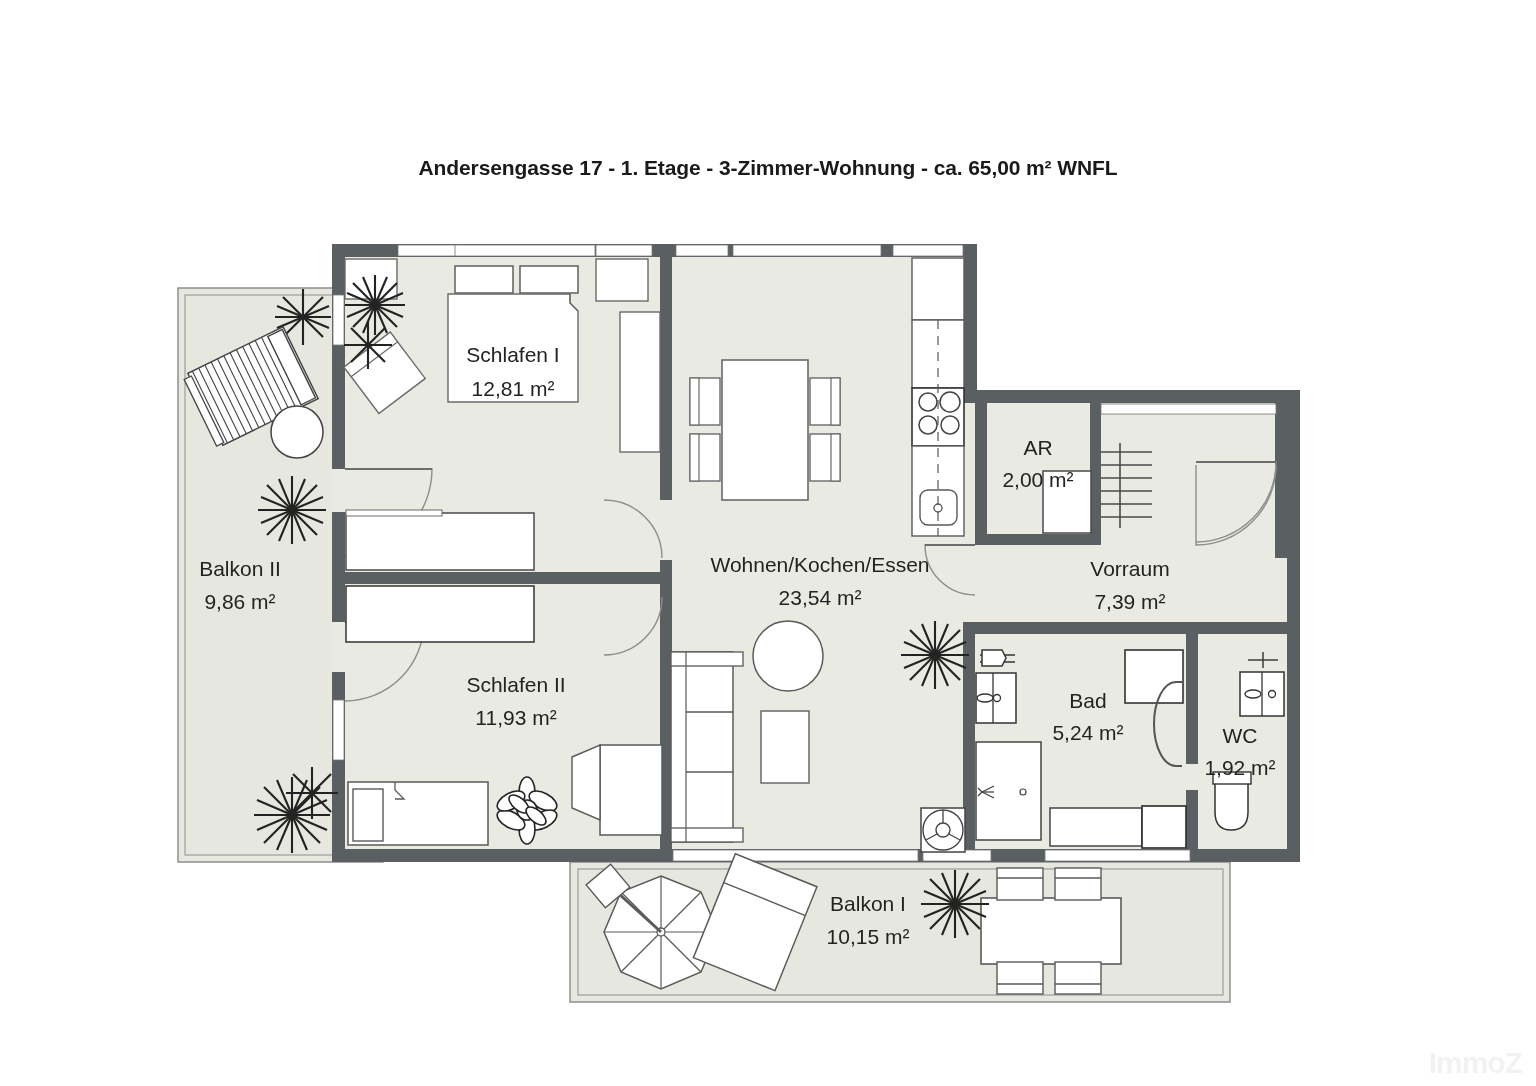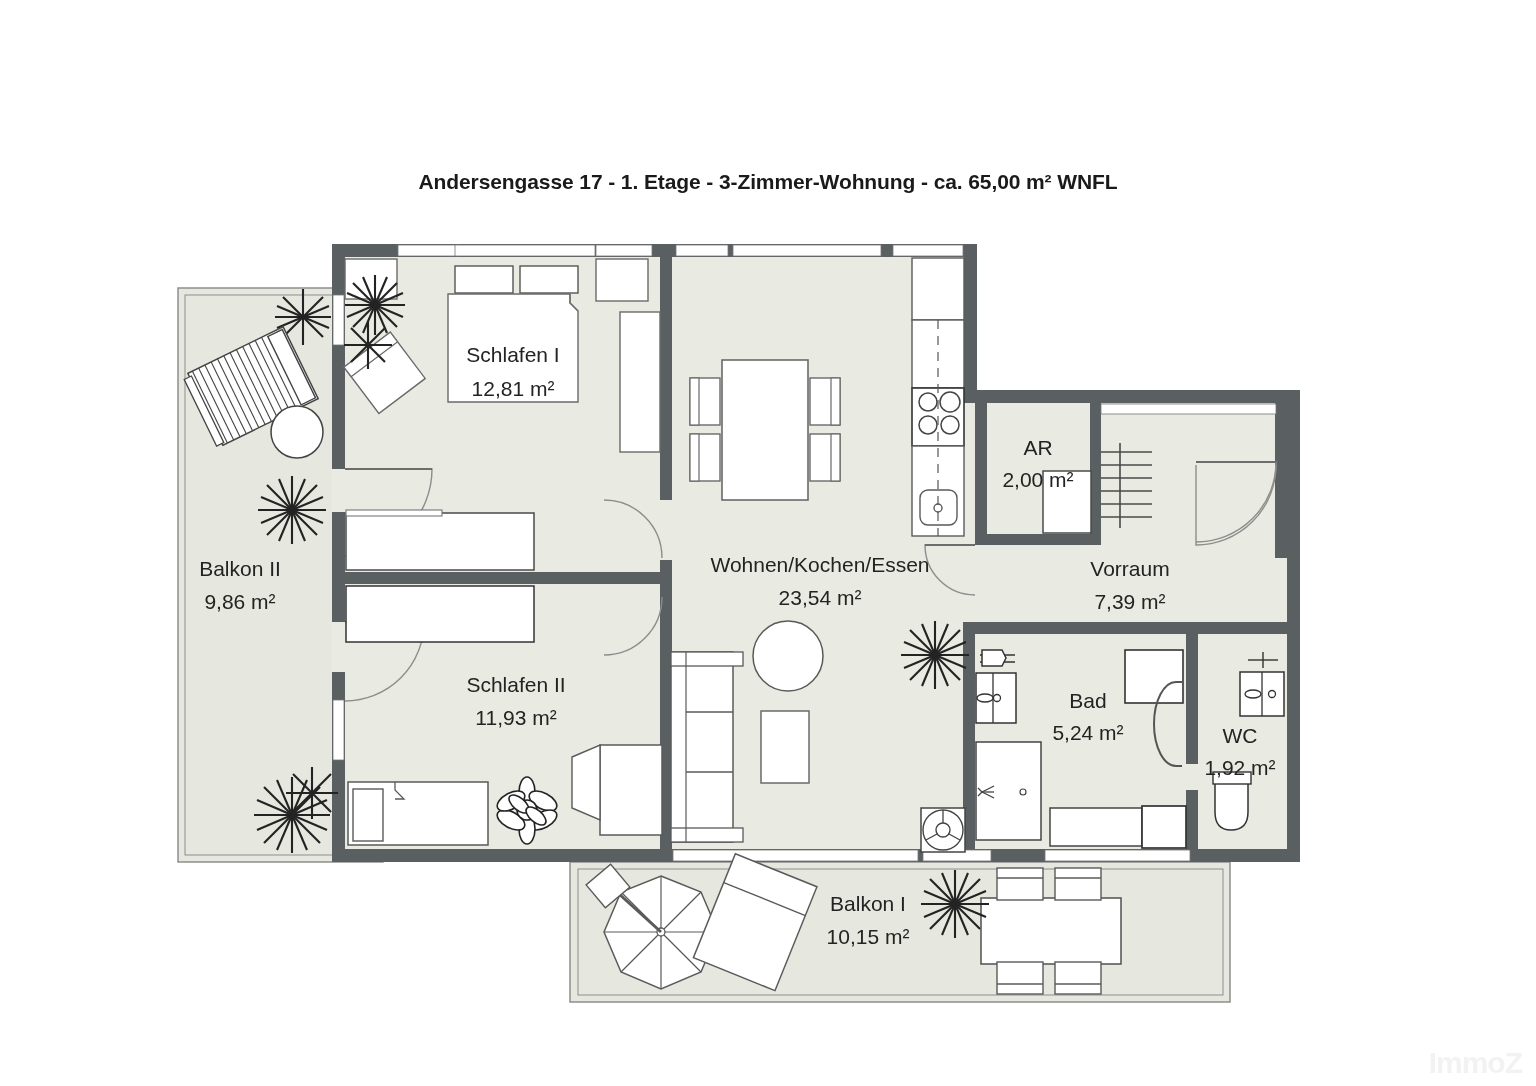--- a/index.html
+++ b/index.html
@@ -1,19 +1,19 @@
 <!DOCTYPE html>
 <html><head>
 <meta charset="utf-8">
 <style>
   html,body{margin:0;padding:0;background:#ffffff;}
   body{width:1536px;height:1086px;overflow:hidden;
        font-family:"Liberation Sans",sans-serif;}
   #stage{position:relative;width:1536px;height:1086px;background:#fff;}
-  #title{position:absolute;left:0;top:170px;width:1536px;text-align:center;
+  #title{position:absolute;left:0;top:156px;width:1536px;text-align:center;
          font-size:21px;font-weight:bold;color:#1a1a1a;letter-spacing:-0.1px;}
   svg{position:absolute;left:0;top:0;}
   .rmlabel{font-family:"Liberation Sans",sans-serif;font-size:21px;fill:#232323;text-anchor:middle;}
   .rmarea{font-family:"Liberation Sans",sans-serif;font-size:21px;fill:#232323;text-anchor:middle;}
   #watermark{position:absolute;right:14px;bottom:6px;font-size:30px;font-weight:bold;
              color:#f2f2f2;font-family:"Liberation Sans",sans-serif;letter-spacing:-1px;}
 </style>
 </head>
 <body>
 

